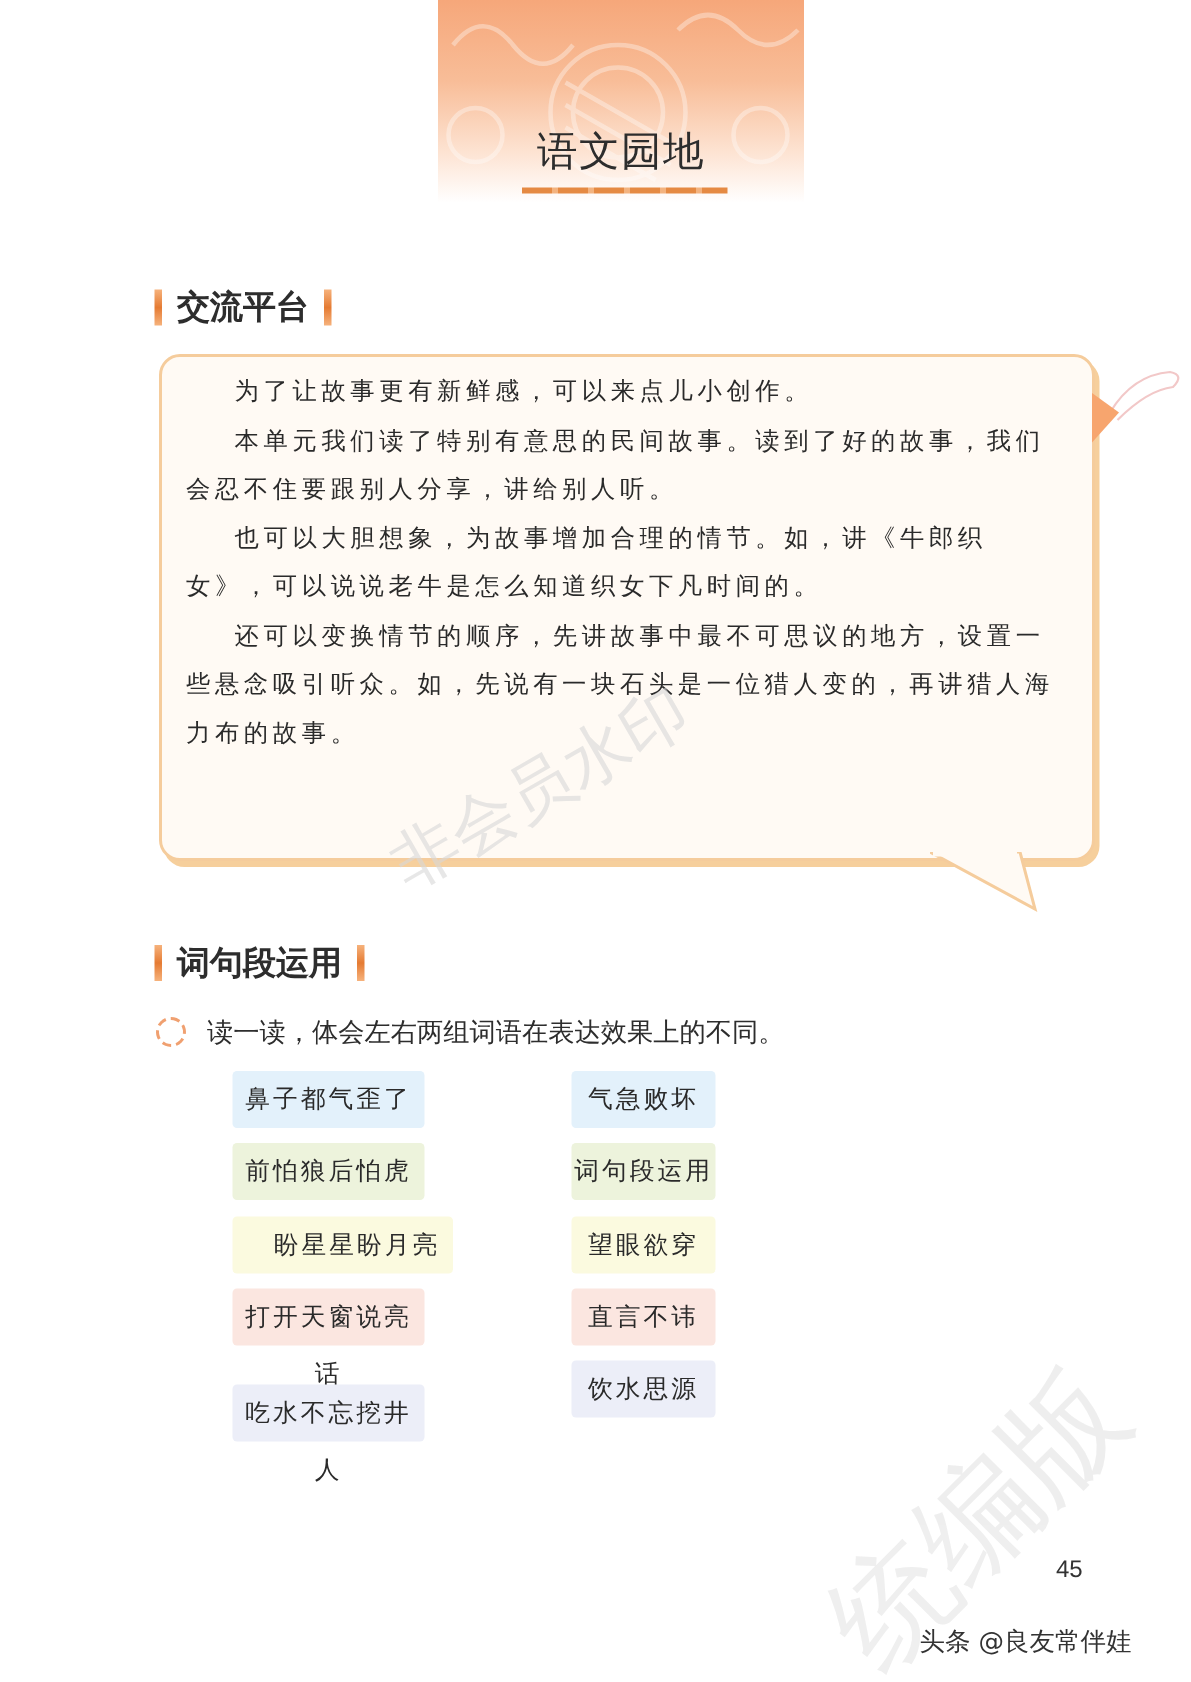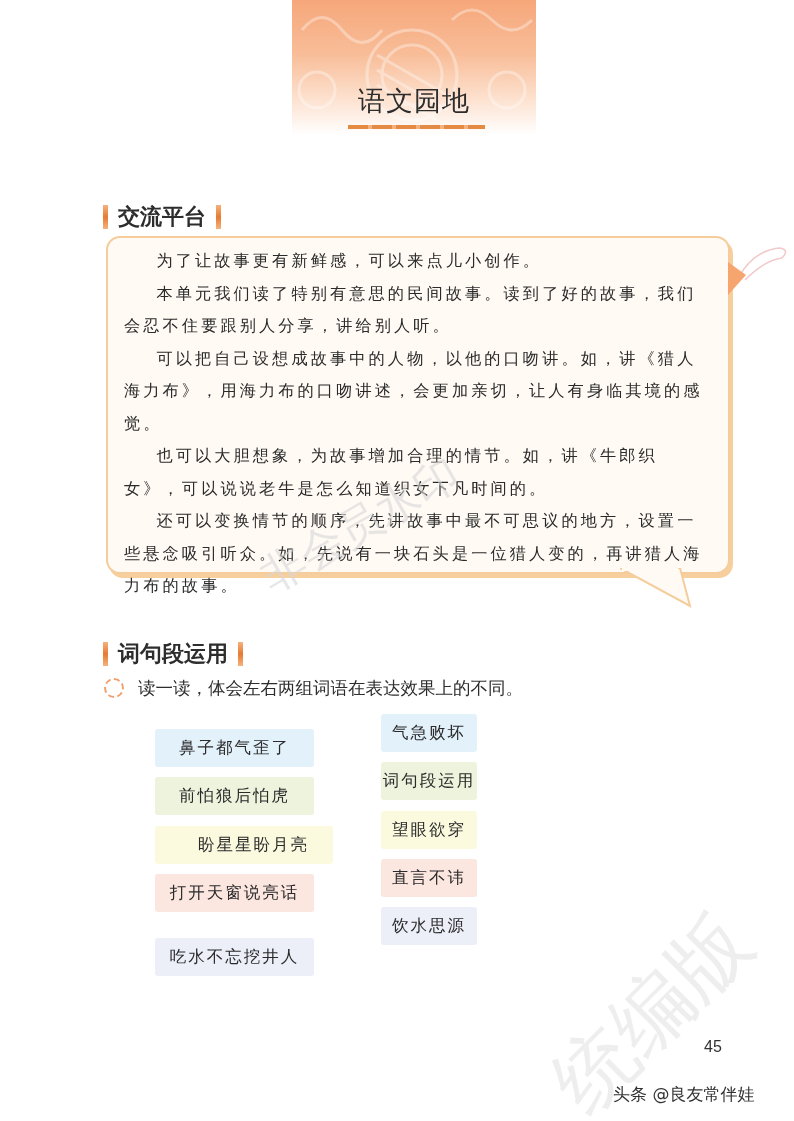--- a/index.html
+++ b/index.html
@@ -19,21 +19,21 @@
     position: absolute; left: 292px; top: 83px; width: 244px; text-align: center;
     font-size: 27px; letter-spacing: 1px; color: #2d2d2d;
     font-family: "DejaVu Sans", "Liberation Sans", sans-serif; font-weight: normal;
   }
   .header-underline {
     position: absolute; left: 348px; top: 125px; width: 137px; height: 4px;
     background: repeating-linear-gradient(to right, #e58a43 0 20px, #f3b37f 20px 24px);
   }
   .section-heading {
     position: absolute; display: flex; align-items: center; gap: 10px;
-    font-family: "DejaVu Sans", "Liberation Sans", sans-serif; font-size: 22px; font-weight: bold; color: #2d2d2d; margin-top: 12px;
+    font-family: "DejaVu Sans", "Liberation Sans", sans-serif; font-size: 22px; font-weight: bold; color: #2d2d2d;
   }
   .bar {
     width: 5px; height: 24px;
     background: linear-gradient(to bottom, #f6b27c 0%, #e57b33 50%, #f6b27c 100%);
   }
   .exchange-box {
     position: absolute; left: 106px; top: 236px; width: 620px; height: 334px;
     background: #fffaf4; border: 2px solid #f5cc9c; border-radius: 14px;
     box-shadow: 3px 4px 0 #f6cf9c;
   }
@@ -50,21 +50,21 @@
     position: absolute; left: 104px; top: 676px; display: flex; align-items: center; gap: 14px;
     font-size: 17.5px; color: #2d2d2d;
   }
   .dashed-circle {
     width: 16px; height: 16px; border: 2px dashed #f0a070; border-radius: 50%;
   }
   .phrase {
     position: absolute; height: 38px; line-height: 38px; text-align: center;
     font-size: 16.5px; letter-spacing: 2px; border-radius: 3px;
   }
-  .col-left { left: 155px; width: 159px; margin-top: 15px; }
+  .col-left { left: 155px; width: 128px; }
   .col-right { left: 381px; width: 96px; }
   .watermark {
     position: absolute; color: #d8d8d8; opacity: 0.6;
     font-family: "DejaVu Sans", "Liberation Sans", sans-serif; pointer-events: none;
   }
   .page-number {
     position: absolute; left: 704px; top: 1038px; font-size: 16px;
     font-family: "Liberation Sans", "DejaVu Sans", sans-serif; color: #333;
   }
   .footer-credit {
@@ -103,21 +103,20 @@
   <line x1="2" y1="1" x2="58" y2="1" stroke="#fffaf4" stroke-width="4"></line>
 </svg>
 <svg class="tag" width="74" height="60">
   <path d="M20 35 Q 35 10 60 8 Q 70 10 62 18 Q 45 20 25 40" fill="none" stroke="#f2c8c8" stroke-width="1.5"></path>
   <polygon points="8,22 26,35 8,55" fill="#f7a56e"></polygon>
 </svg>
 
 <div class="exchange-text">
   <p>为了让故事更有新鲜感，可以来点儿小创作。</p>
   <p>本单元我们读了特别有意思的民间故事。读到了好的故事，我们会忍不住要跟别人分享，讲给别人听。</p>
-  <p>可以把自己设想成故事中的人物，以他的口吻讲。如，讲《猎人海力布》，用海力布的口吻讲述，会更加亲切，让人有身临其境的感觉。</p>
   <p>也可以大胆想象，为故事增加合理的情节。如，讲《牛郎织女》，可以说说老牛是怎么知道织女下凡时间的。</p>
   <p>还可以变换情节的顺序，先讲故事中最不可思议的地方，设置一些悬念吸引听众。如，先说有一块石头是一位猎人变的，再讲猎人海力布的故事。</p>
 </div>
 
 <div class="watermark" style="left:250px; top:555px; font-size:44px; transform:rotate(-30deg); transform-origin:left top;">非会员水印</div>
 
 <div class="section-heading" style="left:103px; top:627px;">
   <span class="bar"></span>
   <span>词句段运用</span>
   <span class="bar"></span>

